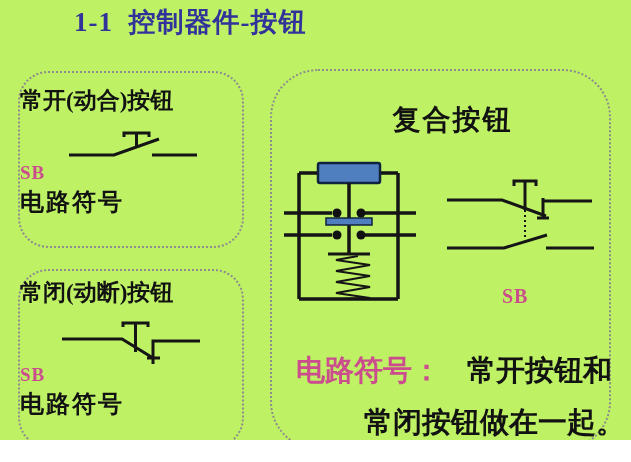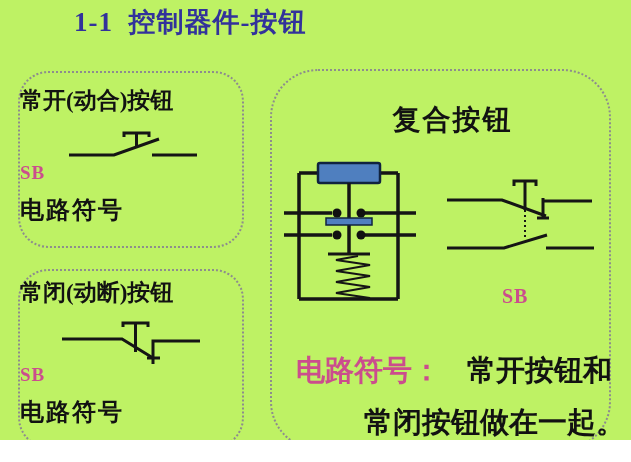--- a/index.html
+++ b/index.html
@@ -30,21 +30,21 @@
   }
   .box-nc .box-heading{margin-top:8px;}
   .sym-svg{display:block;margin:12px auto 0;}
   .sb-label{
     font-size:19px;font-weight:bold;color:#cb4d8d;line-height:1.1;
     letter-spacing:1px;
   }
   .box-no .sb-label{margin-top:2px;}
   .box-nc .sb-label{margin-top:-2px;}
   .box-caption{
-    font-size:24px;font-weight:bold;color:#121212;margin-top:11px;
+    font-size:24px;font-weight:bold;color:#121212;margin-top:3px;
     letter-spacing:2px;
   }
   .comp-heading{
     position:absolute;top:30px;left:0;width:100%;
     text-align:center;padding-left:24px;box-sizing:border-box;
     font-size:28px;font-weight:bold;color:#121212;letter-spacing:2px;
   }
   .comp-structure{position:absolute;left:8px;top:88px;}
   .comp-circuit{position:absolute;left:170px;top:106px;}
   .comp-sb{

